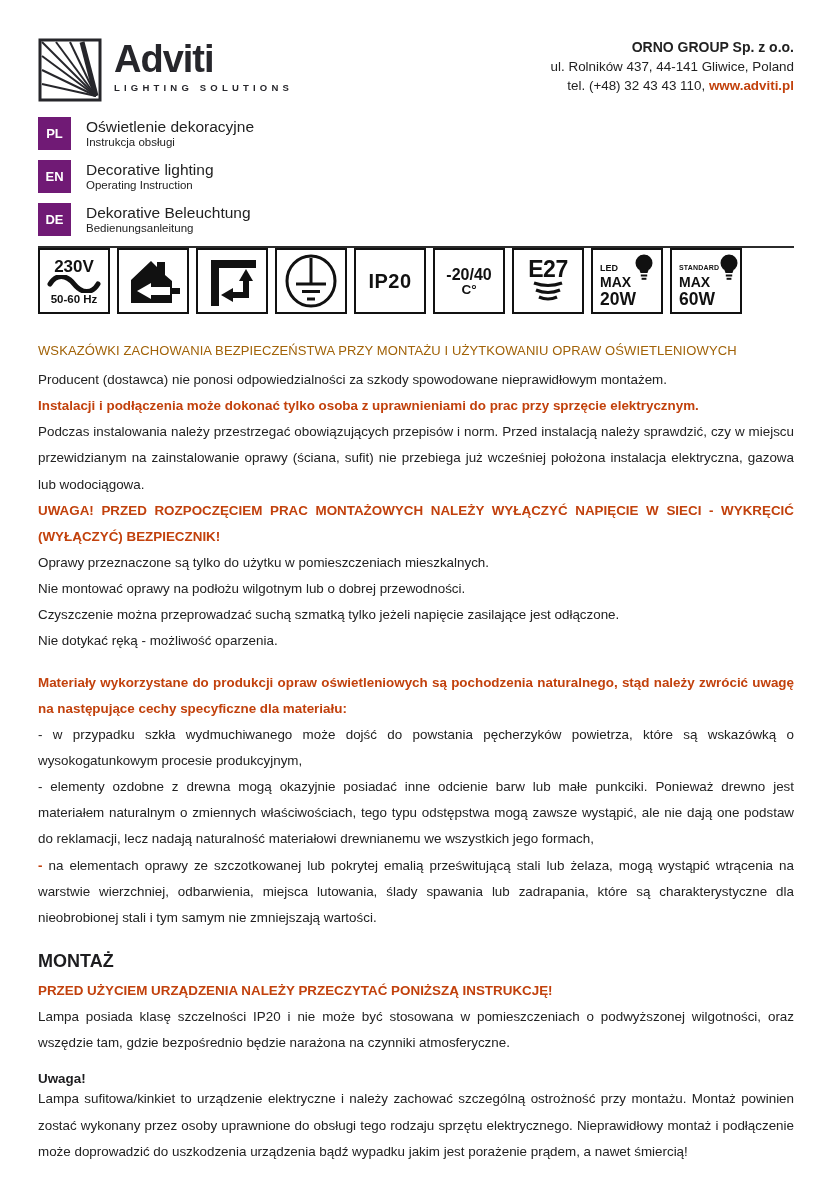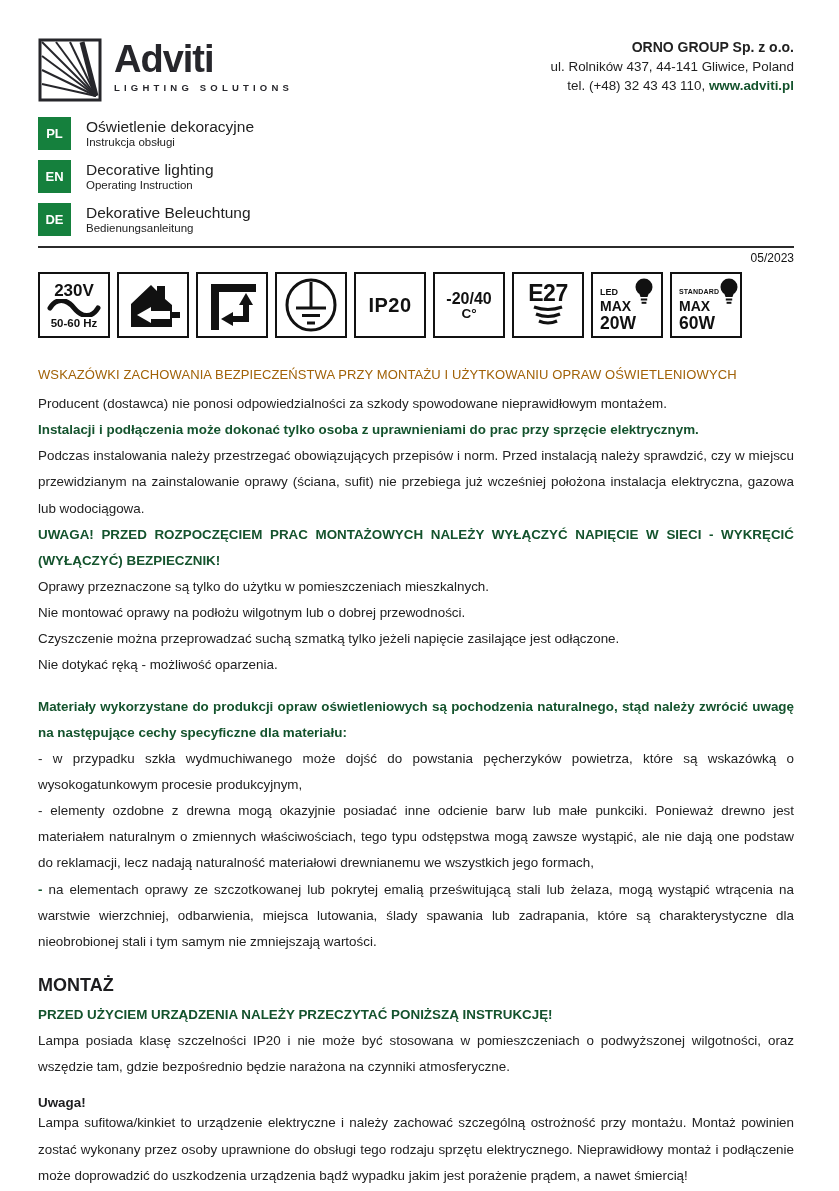--- a/index.html
+++ b/index.html
@@ -16,21 +16,21 @@
   .logo-text { padding-top:2px; }
   .brand { font-size:38px; font-weight:bold; letter-spacing:-1px; color:#26262b; line-height:38px; }
   .tagline { font-size:9.5px; font-weight:bold; letter-spacing:4.2px; color:#26262b; margin-top:4px; }
   .company { text-align:right; font-size:13.4px; line-height:19px; color:#222; }
   .company-name { font-weight:bold; font-size:14px; }
 
   
   .langs { margin-top:15px; }
   .lang-row { display:flex; align-items:flex-start; gap:15px; margin-bottom:10px; }
   .lang-tag {
-    width:33px; height:33px; background:#15803d; color:#fff; font-size:13px; font-weight:bold;
+    width:33px; height:33px; background:#701a75; color:#fff; font-size:13px; font-weight:bold;
     display:flex; align-items:center; justify-content:center; flex:0 0 auto;
   }
   .lang-title { font-size:15.5px; color:#222; line-height:17px; padding-top:1px; }
   .lang-sub { font-size:11.5px; color:#222; line-height:15px; }
 
   
   .rule { border:none; border-top:2px solid #2b2b2b; margin-top:8px; }
   .date { text-align:right; font-size:12px; color:#111; margin:3px 0 7px; }
 
   
@@ -51,21 +51,21 @@
   .bulb-type { font-size:9px; font-weight:bold; line-height:10px; padding-top:1px; }
   .bulb-type.small { font-size:7px; letter-spacing:0.2px; }
   .bulb-max { font-size:14px; font-weight:bold; line-height:15px; margin-top:-6px; }
   .bulb-watt { font-size:17.5px; font-weight:bold; line-height:18px; }
 
   
   .body { margin-top:29px; }
   .sec-h { font-size:13px; font-weight:normal; letter-spacing:0.1px; color:#a16207; margin-bottom:9px; }
   .p { font-size:13.4px; line-height:1.95; color:#222; }
   .j { text-align:justify; }
-  .b { font-weight:bold; color:#14532d; }
+  .b { font-weight:bold; color:#c2410c; }
   .gap-lg { height:15px; }
   .gap-md { height:12px; }
   .h-montaz { font-size:18px; font-weight:bold; margin-bottom:6px;margin-top:8px; }
   .h-uwaga { font-size:13.4px; font-weight:bold; }
 
   svg { display:block; }
 </style>
 </head>
 <body>
 
@@ -117,21 +117,20 @@
     <div class="lang-row">
       <div class="lang-tag">DE</div>
       <div>
         <div class="lang-title">Dekorative Beleuchtung</div>
         <div class="lang-sub">Bedienungsanleitung</div>
       </div>
     </div>
   </div>
 
   <hr class="rule">
-  <div class="date">05/2023</div>
 
   <div class="icons">
 
     <div class="icon-box">
       <div class="v-val">230V</div>
       <span>
         <svg width="54" height="18" viewBox="0 0 54 18">
           <path d="M3,9 C9,-1 19,-1 27,9 C35,19 45,19 51,9" fill="none" stroke="#111" stroke-width="5" stroke-linecap="round"></path>
         </svg>
       </span>

